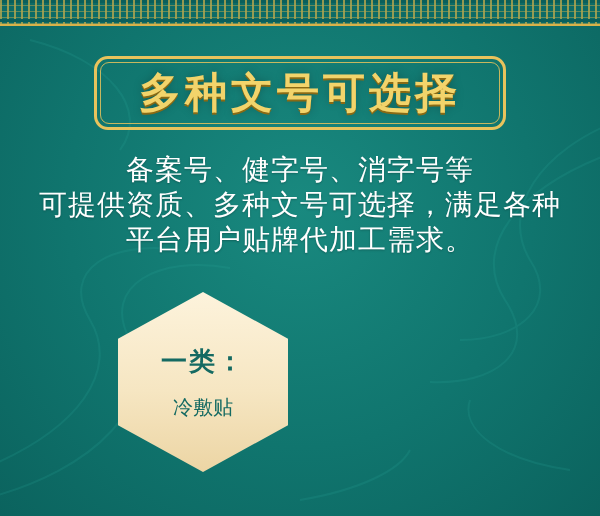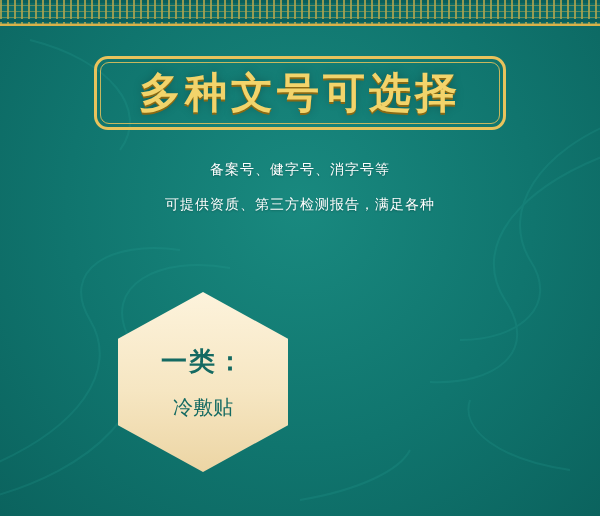--- a/index.html
+++ b/index.html
@@ -98,21 +98,21 @@
   }
 
   
   .body-text {
     position: absolute;
     top: 152px;
     left: 0;
     width: 600px;
     text-align: center;
     color: #ffffff;
-    font-size: 14px;
+    font-size: 28px;
     line-height: 35px;
     letter-spacing: 1px;
     text-shadow: 0 1px 2px rgba(0,0,0,0.25);
   }
   .body-text .line {
     display: block;
     white-space: nowrap;
   }
 
   
@@ -178,21 +178,22 @@
   </div>
 
   <div class="title-wrap">
     <div class="title-frame-outer"></div>
     <div class="title-frame-inner"></div>
     <div class="title-text">多种文号可选择</div>
   </div>
 
   <div class="body-text">
     <span class="line">备案号、健字号、消字号等</span>
-    <span class="line">可提供资质、第三方检测报告，满足各种</span>
+    <span class="line">可提供资质、多种文号可选择，满足各种</span>
+    <span class="line">平台用户贴牌代加工需求。</span>
   </div>
 
   <div class="hex-row">
 
     <div class="hex left">
       <div class="hex-title">一类：</div>
       <div class="hex-sub">
         <div>冷敷贴</div>
       </div>
     </div>

